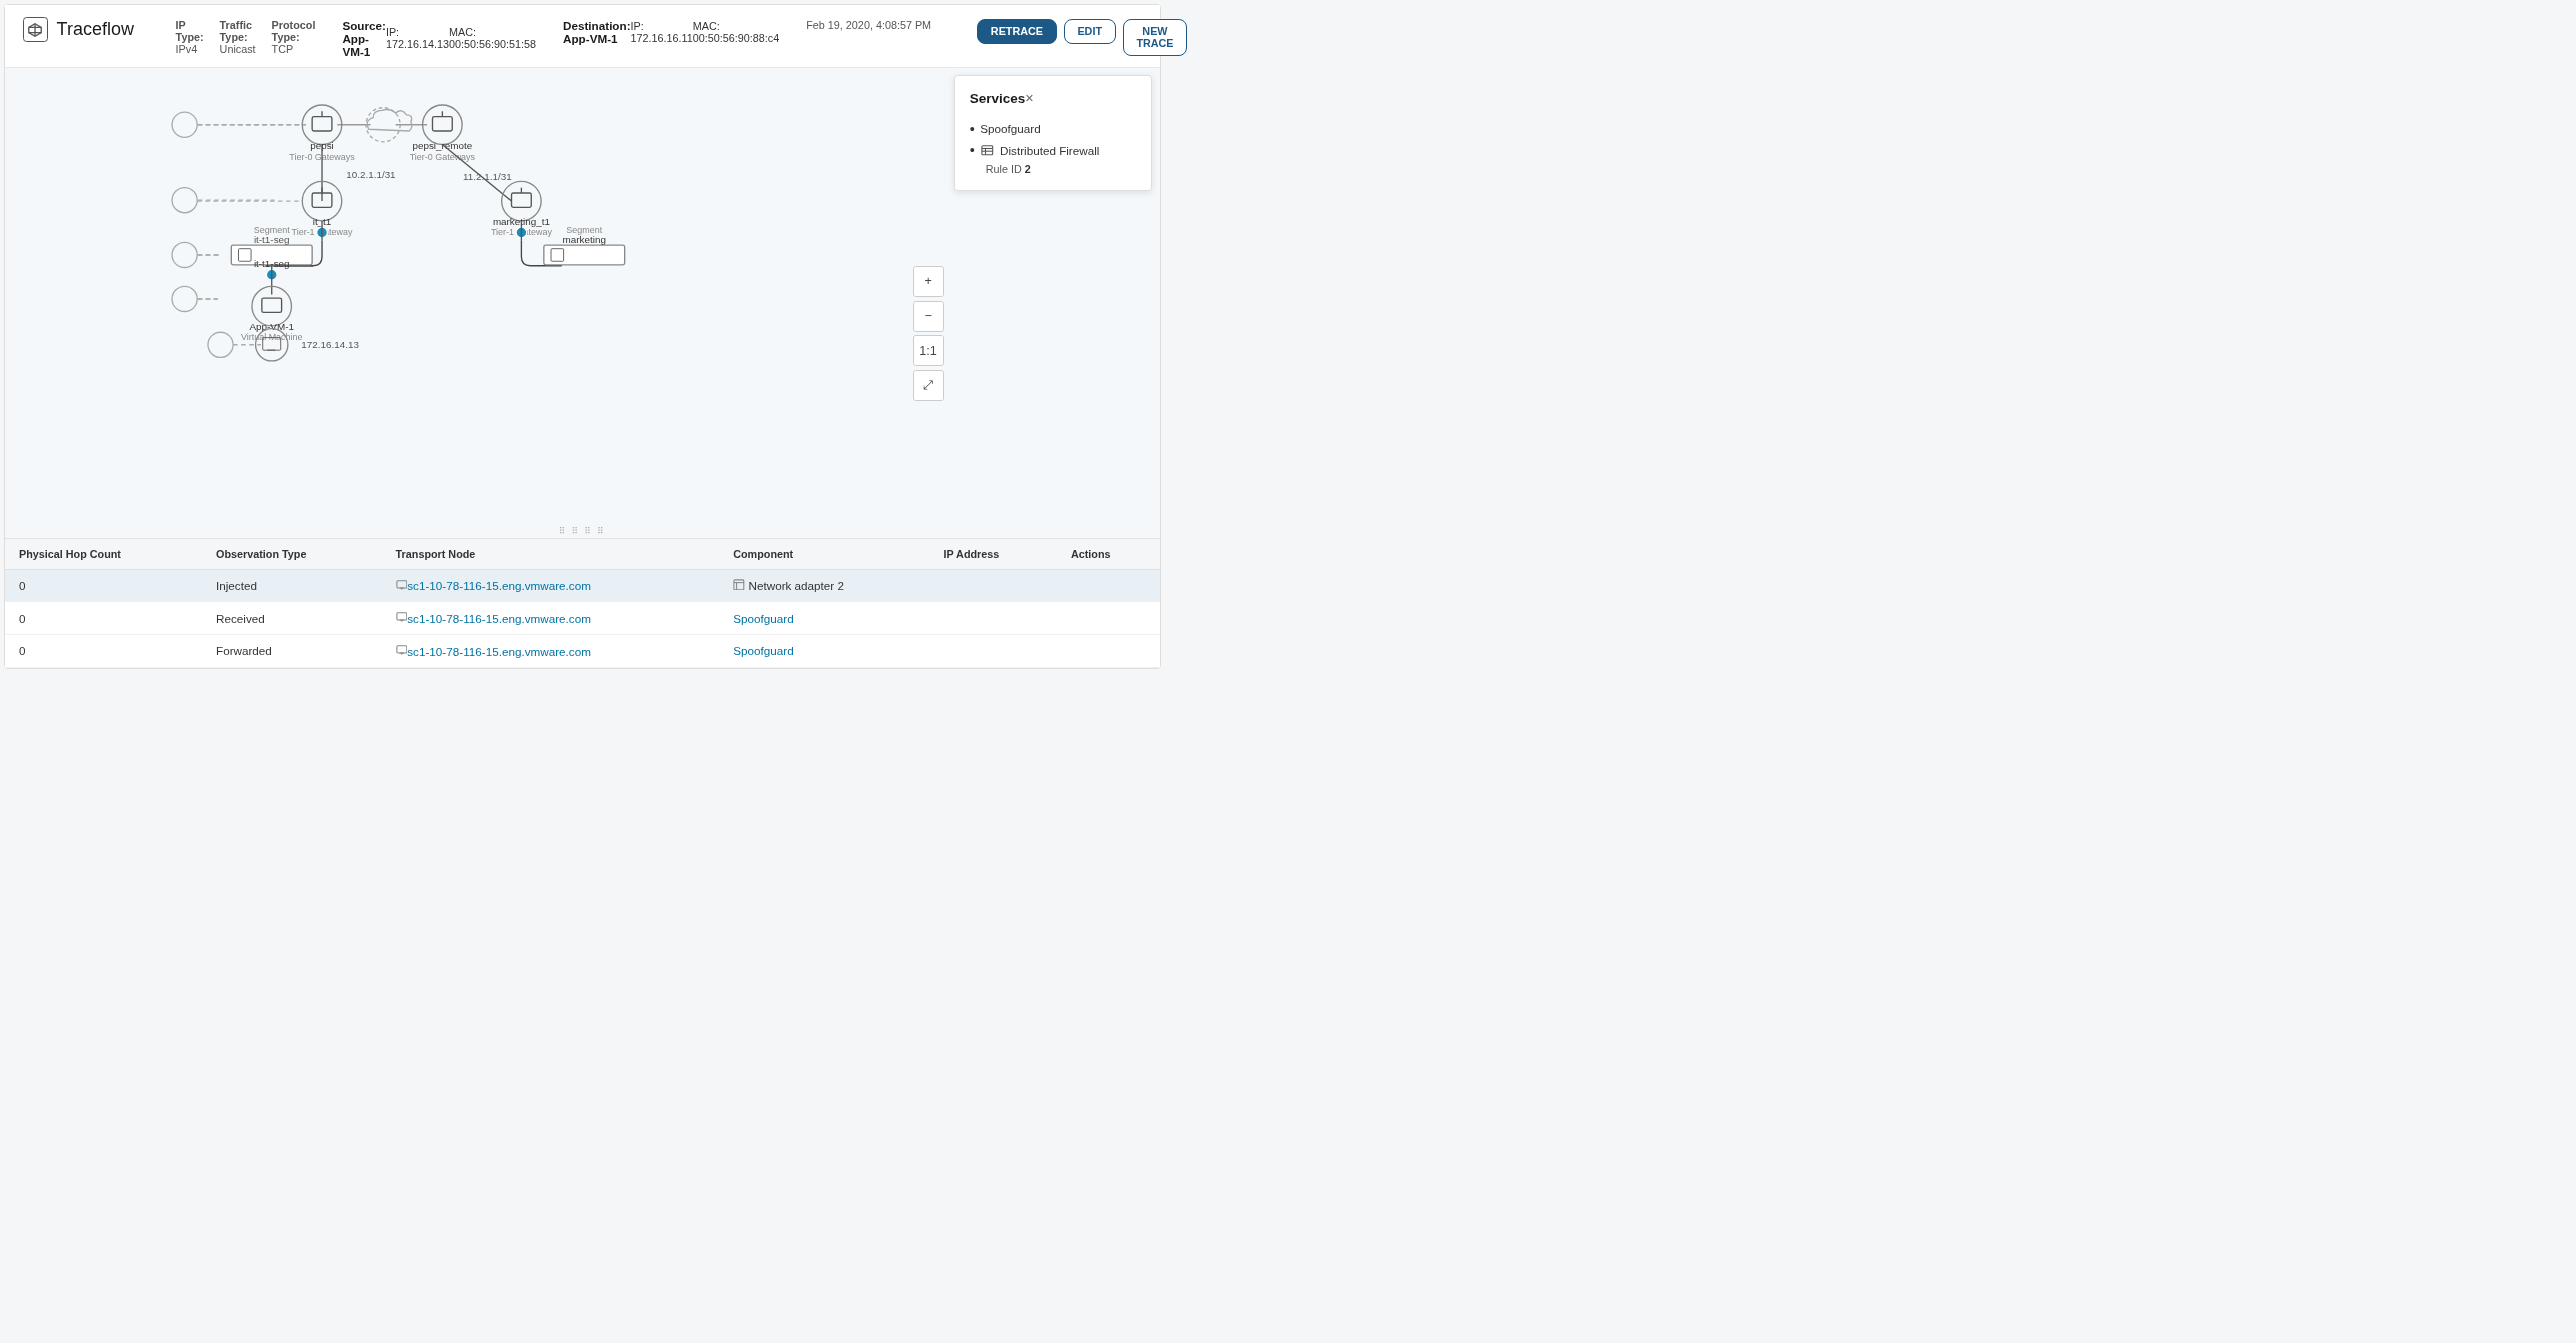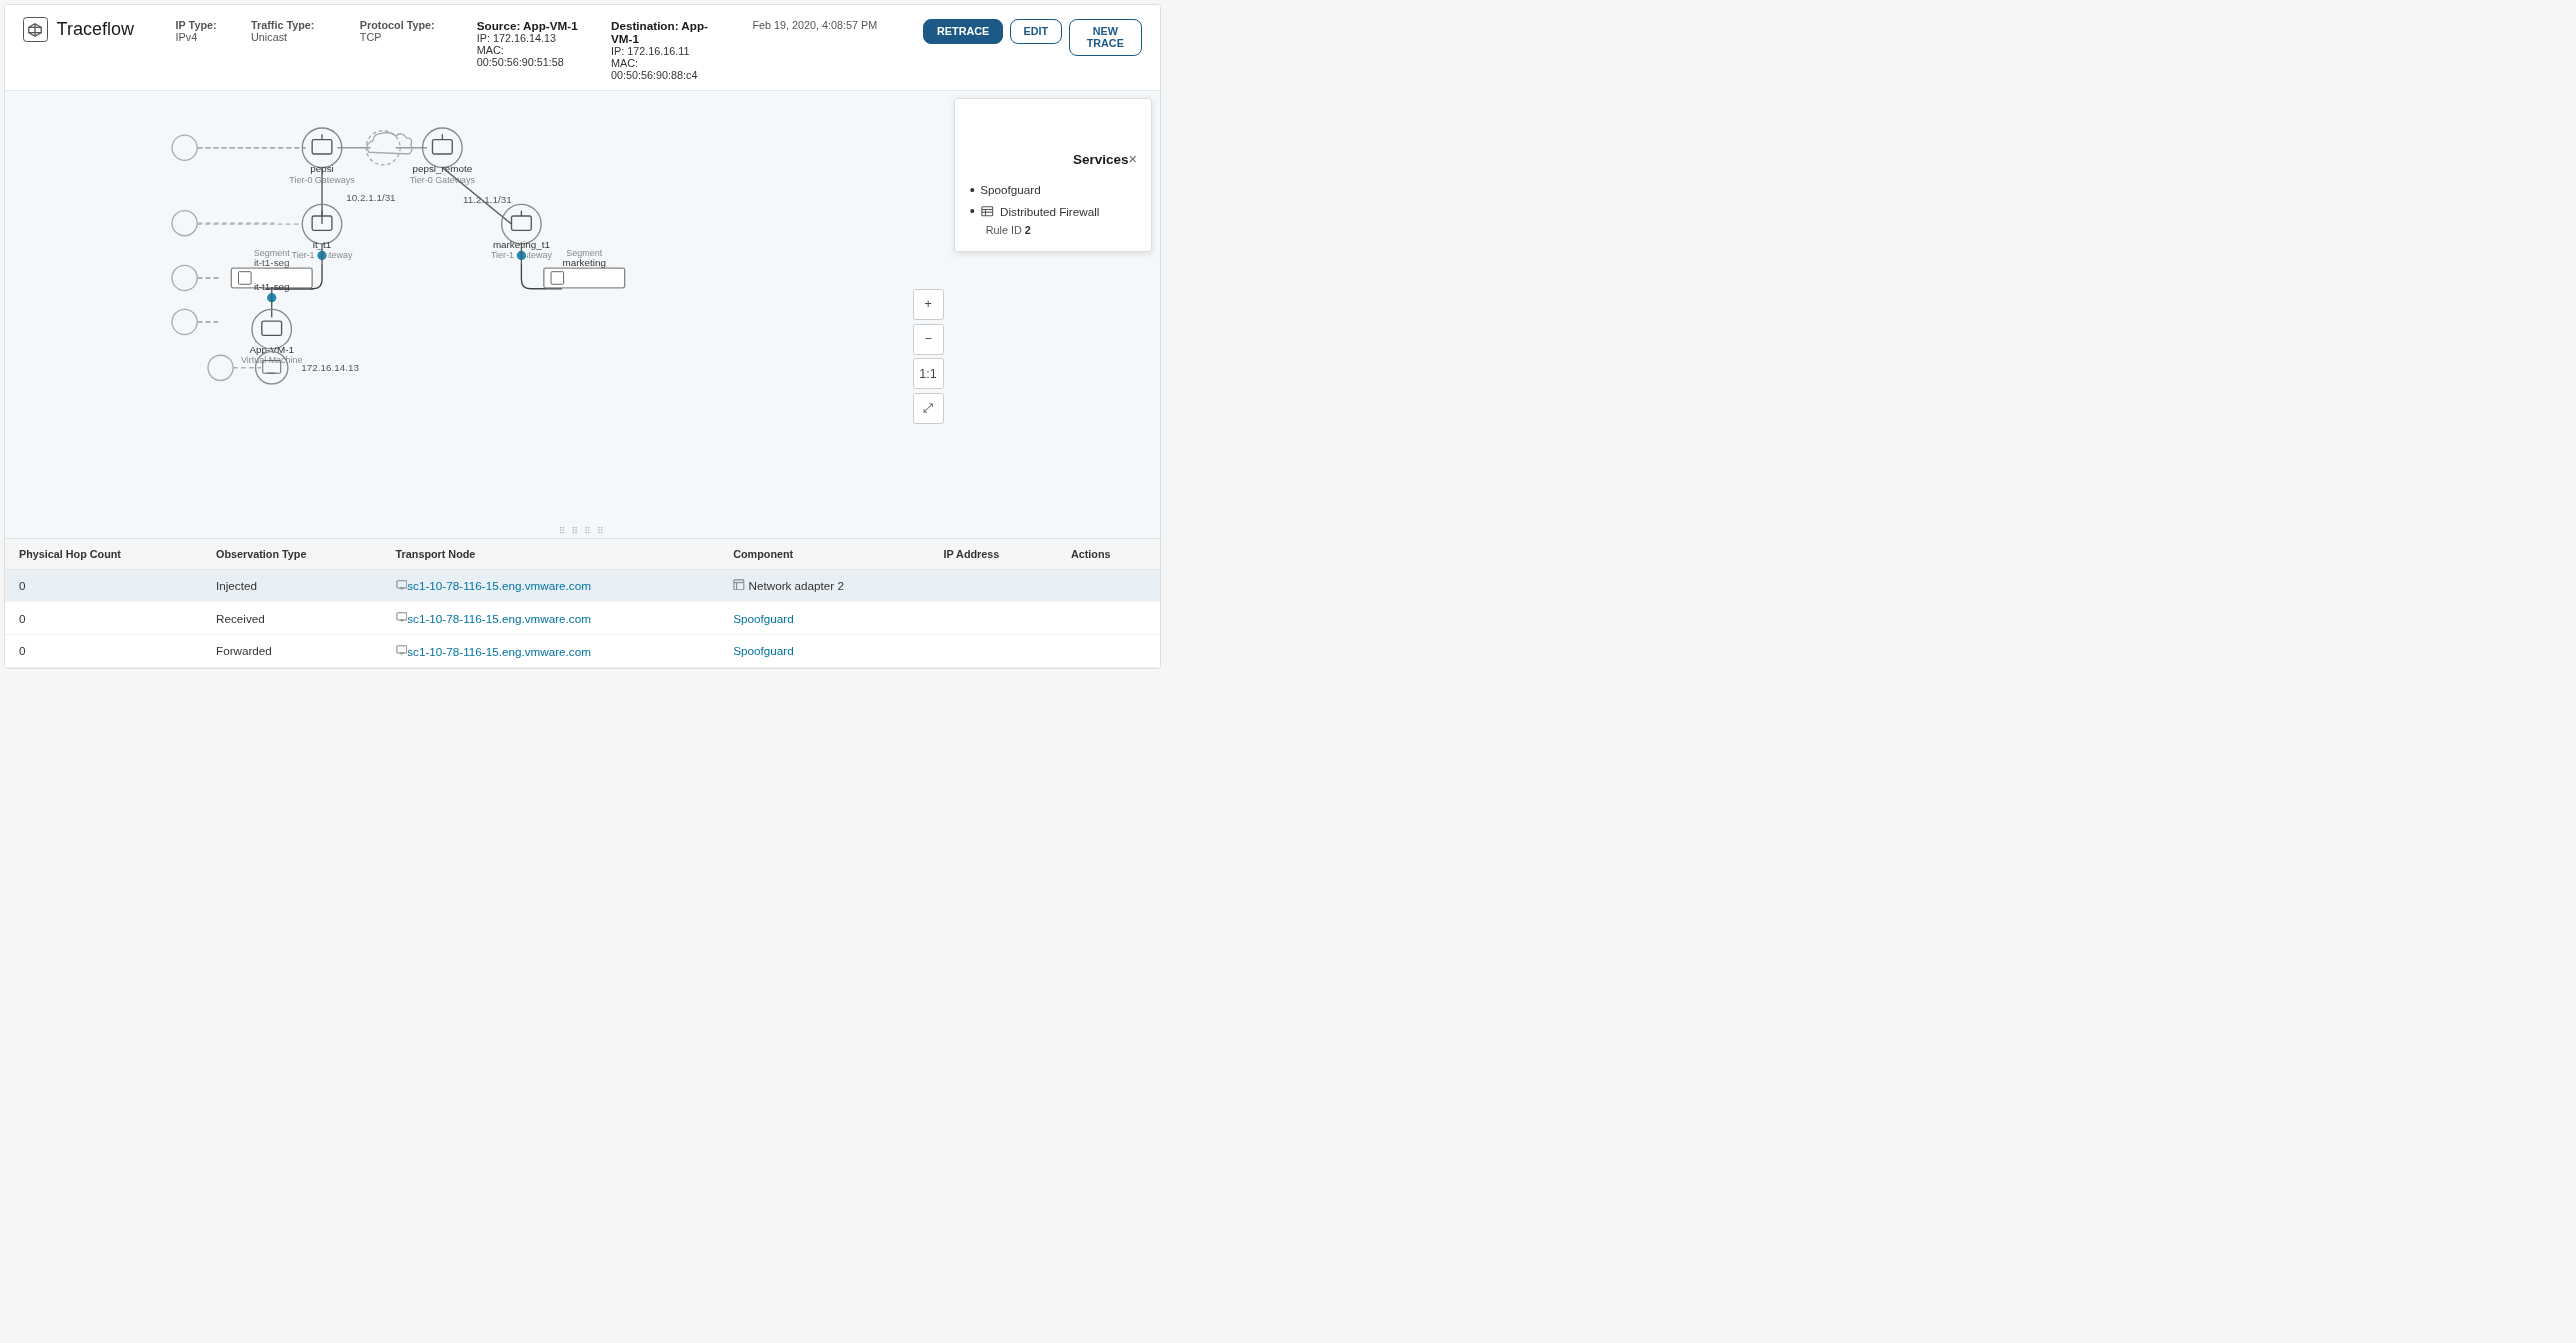--- a/index.html
+++ b/index.html
@@ -55,23 +55,24 @@
     .header-meta {
       display: flex;
       flex-direction: row;
       gap: 16px;
       font-size: 10.8px;
       color: #555;
       padding-top: 1.8px;
     }
     .header-source, .header-dest {
       display: flex;
-      flex-direction: column;
+      flex-direction: row;
       font-size: 10.8px;
       padding-top: 1.8px;
+      align-items: center;
     }
     .header-source strong, .header-dest strong {
       font-size: 11.7px;
       font-weight: 600;
       color: #1a1a1a;
     }
     .header-timestamp {
       font-size: 10.8px;
       color: #555;
       padding-top: 1.8px;
@@ -121,23 +122,22 @@
       background: #fff;
       border: 0.9px solid #ddd;
       border-radius: 3.6px;
       padding: 14.4px;
       z-index: 10;
       box-shadow: 0 1.8px 7.2px rgba(0,0,0,0.1);
     }
     .services-panel-header {
       display: flex;
       align-items: center;
-      justify-content: flex-end;
+      justify-content: flex-start;
       margin-bottom: 12.6px;
-      margin-top: 38px;
     }
     .services-panel-title {
       font-size: 13.5px;
       font-weight: 600;
       color: #1a1a1a;
     }
     .close-btn {
       cursor: pointer;
       color: #666;
       font-size: 14.4px;

